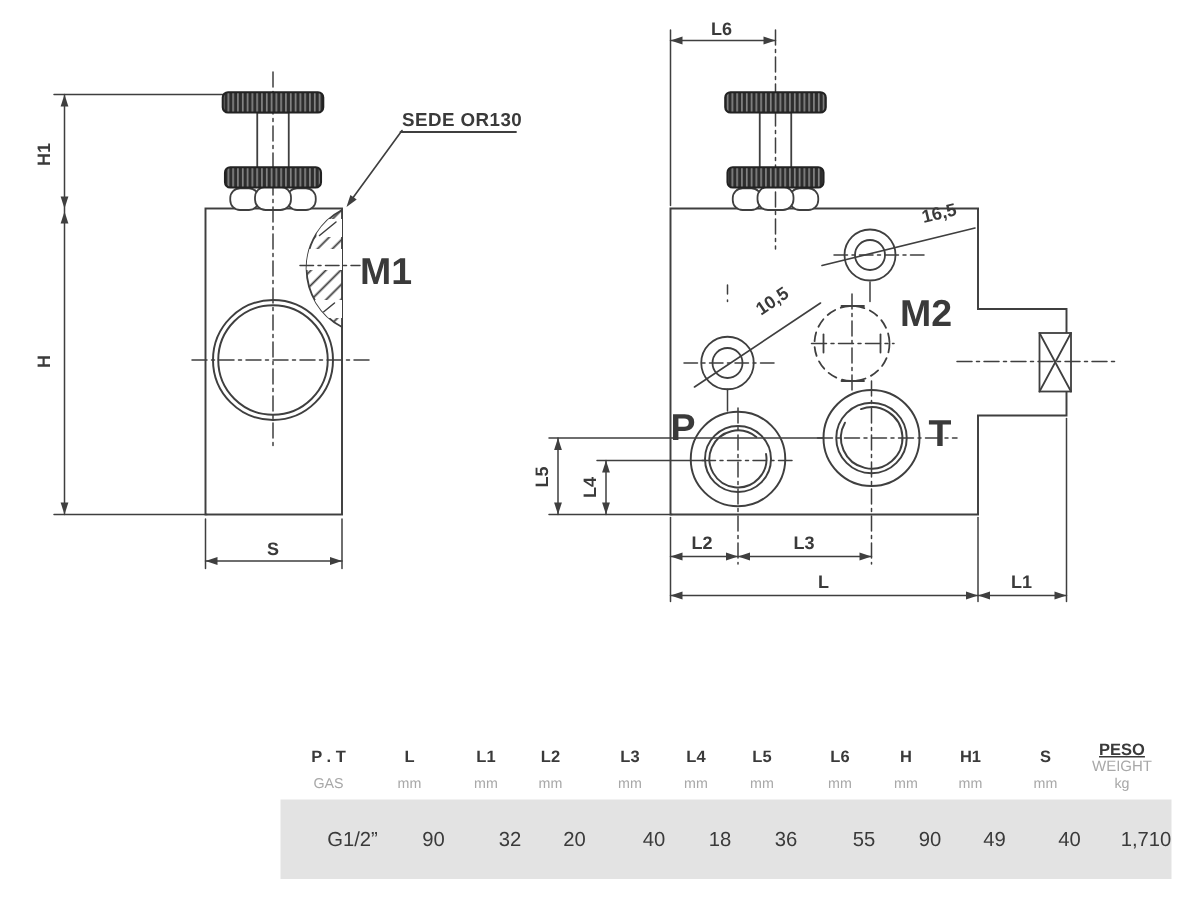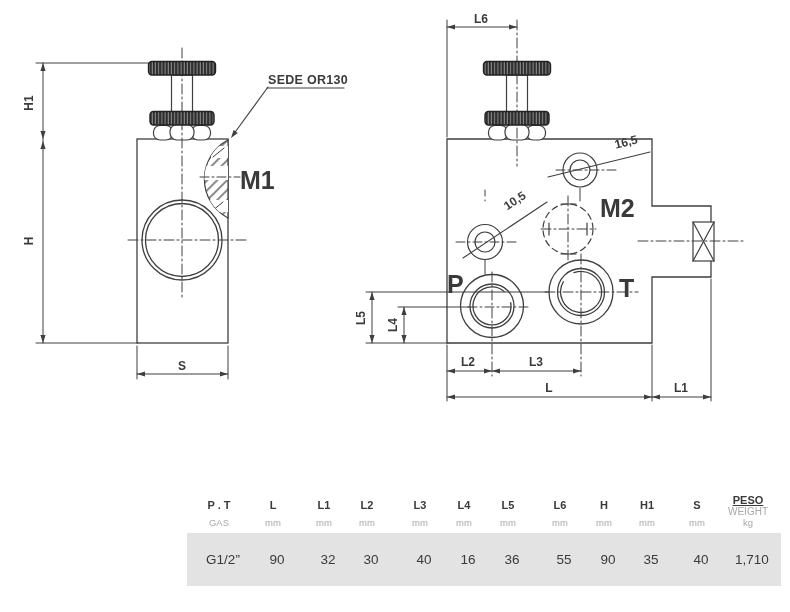--- a/index.html
+++ b/index.html
@@ -10,21 +10,21 @@
   .dimtxt{font-size:12px;font-weight:bold;}
   .bigtxt{font-size:25px;font-weight:bold;}
   .calltxt{font-size:12.5px;font-weight:bold;letter-spacing:.3px;}
   
   .dim-table{position:absolute;left:0;top:470px;width:774px;height:142px;}
   .band{position:absolute;left:187px;top:63px;width:594px;height:53px;background:#e3e3e3;}
   .col{position:absolute;top:0;width:56px;text-align:center;}
   .col .lbl{position:absolute;left:0;top:29px;width:100%;font-size:11px;font-weight:bold;color:#3a3a3a;}
   .col .sub{position:absolute;left:0;top:35px;width:100%;font-size:10px;color:#a8a8a8;}
   .col .unit{position:absolute;left:0;top:47px;width:100%;font-size:9.5px;color:#a8a8a8;}
-  .col .val{position:absolute;left:4px;top:82px;width:100%;font-size:13.5px;color:#3a3a3a;}
+  .col .val{position:absolute;left:16px;top:82px;width:100%;font-size:13.5px;color:#3a3a3a;}
   .col.peso .lbl{top:24px;text-decoration:underline;}
   .col.peso .sub{top:36px;}
   .col.peso .unit{top:47px;}
 </style>
 </head>
 <body>
 
 <div class="sheet">
 
 <svg width="790" height="470" viewBox="0 0 790 470">
@@ -236,51 +236,51 @@
     <div class="val">90</div>
   </div>
   <div class="col" style="left:296px">
     <div class="lbl">L1</div>
     <div class="unit">mm</div>
     <div class="val">32</div>
   </div>
   <div class="col" style="left:339px">
     <div class="lbl">L2</div>
     <div class="unit">mm</div>
-    <div class="val">30</div>
+    <div class="val">20</div>
   </div>
   <div class="col" style="left:392px">
     <div class="lbl">L3</div>
     <div class="unit">mm</div>
     <div class="val">40</div>
   </div>
   <div class="col" style="left:436px">
     <div class="lbl">L4</div>
     <div class="unit">mm</div>
-    <div class="val">16</div>
+    <div class="val">18</div>
   </div>
   <div class="col" style="left:480px">
     <div class="lbl">L5</div>
     <div class="unit">mm</div>
     <div class="val">36</div>
   </div>
   <div class="col" style="left:532px">
     <div class="lbl">L6</div>
     <div class="unit">mm</div>
     <div class="val">55</div>
   </div>
   <div class="col" style="left:576px">
     <div class="lbl">H</div>
     <div class="unit">mm</div>
     <div class="val">90</div>
   </div>
   <div class="col" style="left:619px">
     <div class="lbl">H1</div>
     <div class="unit">mm</div>
-    <div class="val">35</div>
+    <div class="val">49</div>
   </div>
   <div class="col" style="left:669px">
     <div class="lbl">S</div>
     <div class="unit">mm</div>
     <div class="val">40</div>
   </div>
   <div class="col peso" style="left:718px;width:60px">
     <div class="lbl">PESO</div>
     <div class="sub">WEIGHT</div>
     <div class="unit">kg</div>

